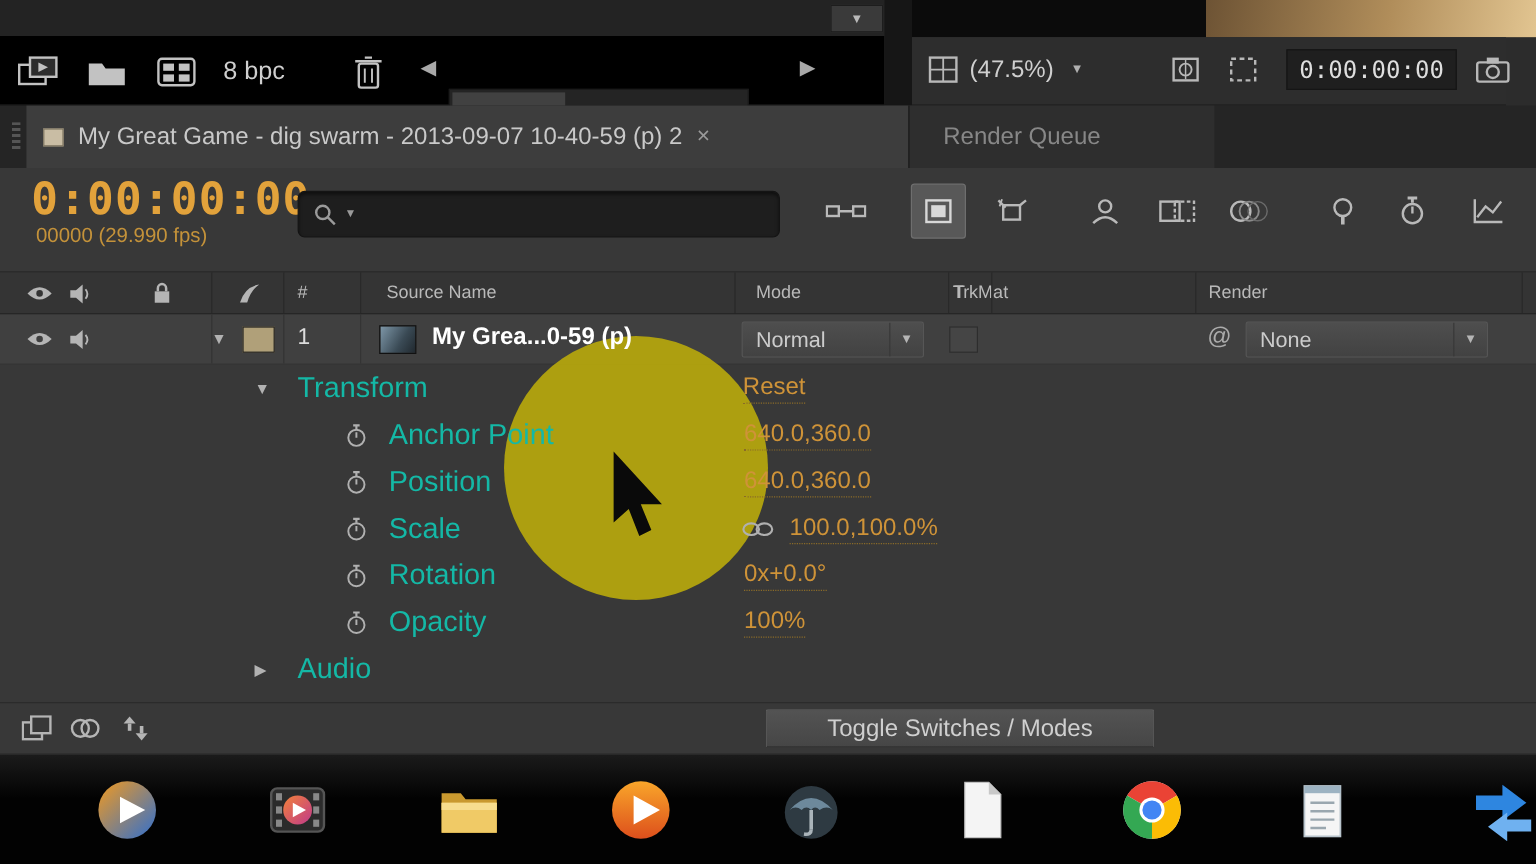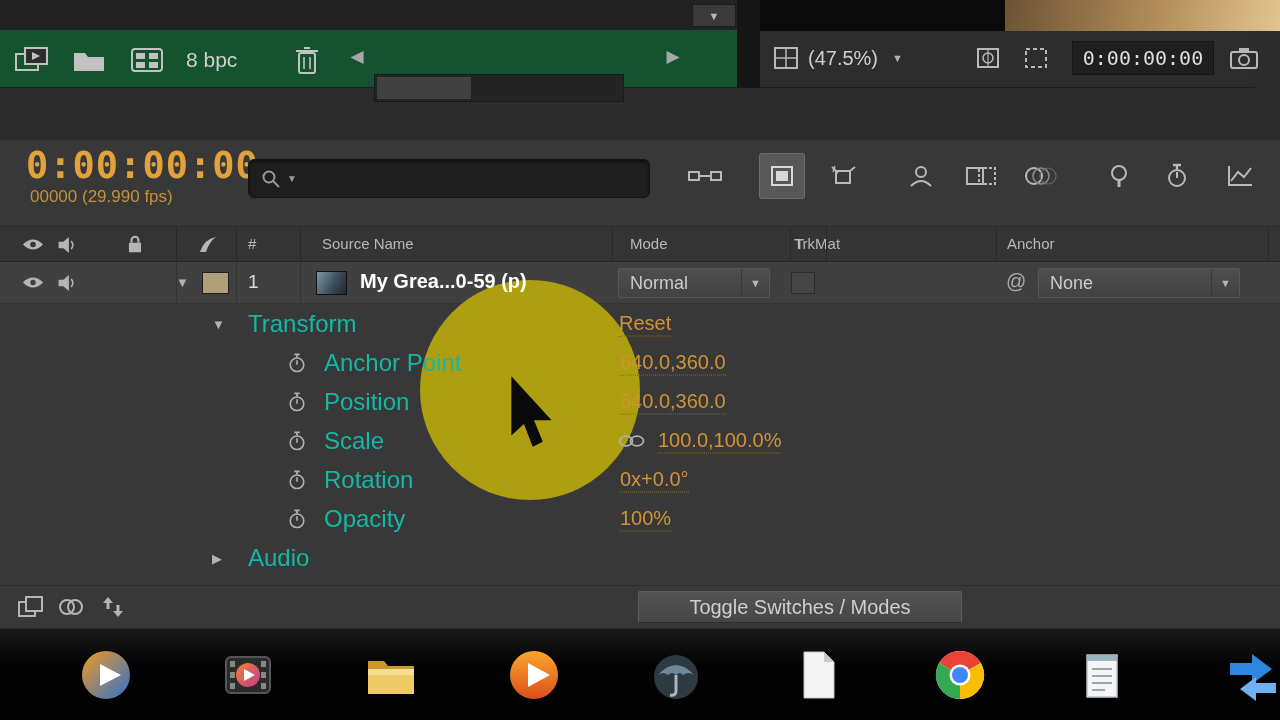--- a/index.html
+++ b/index.html
@@ -3,21 +3,21 @@
 <meta charset="utf-8">
 <style>
   * { margin:0; padding:0; box-sizing:border-box; }
   html,body { background:#000; }
   body { font-family:"Liberation Sans", sans-serif; }
   .screen { position:relative; width:1280px; height:720px; overflow:hidden; background:#2c2c2c; }
 
   
   .project-strip { position:absolute; left:0; top:0; width:737px; height:30px; background:#232323; }
   .panel-menu-btn { position:absolute; left:692px; top:4px; width:44px; height:23px; background:#3a3a3a; border:1px solid #1d1d1d; color:#b9b9b9; font-size:11px; display:flex; align-items:center; justify-content:center; }
-  .project-toolbar { position:absolute; left:0; top:30px; width:737px; height:58px; background:#14532d; border-bottom:1px solid #1e1e1e; }
+  .project-toolbar { position:absolute; left:0; top:30px; width:737px; height:58px; background:#000000; border-bottom:1px solid #1e1e1e; }
   .ptb-icon { position:absolute; top:12px; width:42px; height:36px; display:flex; align-items:center; justify-content:center; }
   .bpc { position:absolute; left:186px; top:18px; color:#cfcfcf; font-size:21px; }
   .scroll-arrow { position:absolute; top:16px; color:#a8a8a8; font-size:17px; width:26px; text-align:center; }
   .scroll-track { position:absolute; left:374px; top:42px; width:250px; height:30px; background:#242424; border:1px solid #1a1a1a; top:44px; height:28px;}
   .scroll-thumb { position:absolute; left:2px; top:2px; width:94px; height:22px; background:#414141; }
   .panel-divider { position:absolute; left:737px; top:0; width:23px; height:88px; background:#161616; }
   .comp-strip { position:absolute; left:760px; top:0; width:520px; height:31px; background:#0b0b0b; }
   .comp-image { position:absolute; left:245px; top:0; width:275px; height:31px; background:linear-gradient(100deg,#6d5334 0%,#b08d5a 55%,#e2c591 100%); }
   .comp-toolbar { position:absolute; left:760px; top:31px; width:495px; height:57px; background:#2d2d2d; border-bottom:1px solid #1e1e1e; }
   .ctb-icon { position:absolute; top:8px; width:40px; height:38px; display:flex; align-items:center; justify-content:center; }
@@ -162,20 +162,31 @@
     <div class="comp-tc">0:00:00:00</div>
     <div class="ctb-icon" style="left:464px">
       <svg width="30" height="24" viewBox="0 0 30 24">
           <rect x="2" y="6" width="26" height="16" rx="2" fill="none" stroke="#b8b8b8" stroke-width="2"></rect>
           <rect x="10" y="2" width="10" height="5" fill="#b8b8b8"></rect>
           <circle cx="15" cy="14" r="5" fill="none" stroke="#b8b8b8" stroke-width="2"></circle>
         </svg>
     </div>
   </div>
 
+  <div class="tabbar">
+    <div class="tab-grip"></div>
+    <div class="tab-active">
+      <span class="tab-panel-icon"></span>
+      <span class="tab-title">My Great Game - dig swarm - 2013-09-07 10-40-59 (p) 2</span>
+      <span class="tab-close">×</span>
+    </div>
+    <div class="tab-inactive">
+      <span class="tab-title">Render Queue</span>
+    </div>
+  </div>
 
   <div class="timeline">
 
     <div class="cur-time">0:00:00:00</div>
     <div class="frame-info">00000 (29.990 fps)</div>
 
     <div class="searchbox">
       <svg width="20" height="20" viewBox="0 0 20 20" style="margin-left:12px">
           <circle cx="8" cy="8" r="5.5" fill="none" stroke="#9a9a9a" stroke-width="2"></circle>
           <line x1="12" y1="12" x2="18" y2="18" stroke="#9a9a9a" stroke-width="2"></line>
@@ -258,21 +269,21 @@
           <path d="M5 9 V6 a4 4 0 0 1 8 0 V9" fill="none" stroke="#b5b5b5" stroke-width="2.4"></path>
         </svg>
       <svg width="20" height="18" viewBox="0 0 20 18" style="position:absolute;left:198px;top:9px">
           <path d="M2 16 Q6 3 18 1 Q11 6 8 16 Z" fill="#b5b5b5"></path>
         </svg>
       <span class="lbl" style="left:248px">#</span>
       <span class="lbl" style="left:322px">Source Name</span>
       <span class="lbl" style="left:630px">Mode</span>
       <span class="lbl" style="left:795px">T</span>
       <span class="lbl" style="left:794px">TrkMat</span>
-      <span class="lbl" style="left:1007px">Anchor</span>
+      <span class="lbl" style="left:1007px">Render</span>
       <div class="vdiv" style="left:176px"></div>
       <div class="vdiv" style="left:236px"></div>
       <div class="vdiv" style="left:300px"></div>
       <div class="vdiv" style="left:612px"></div>
       <div class="vdiv" style="left:790px"></div>
       <div class="vdiv" style="left:826px"></div>
       <div class="vdiv" style="left:996px"></div>
       <div class="vdiv" style="left:1268px"></div>
     </div>
 

